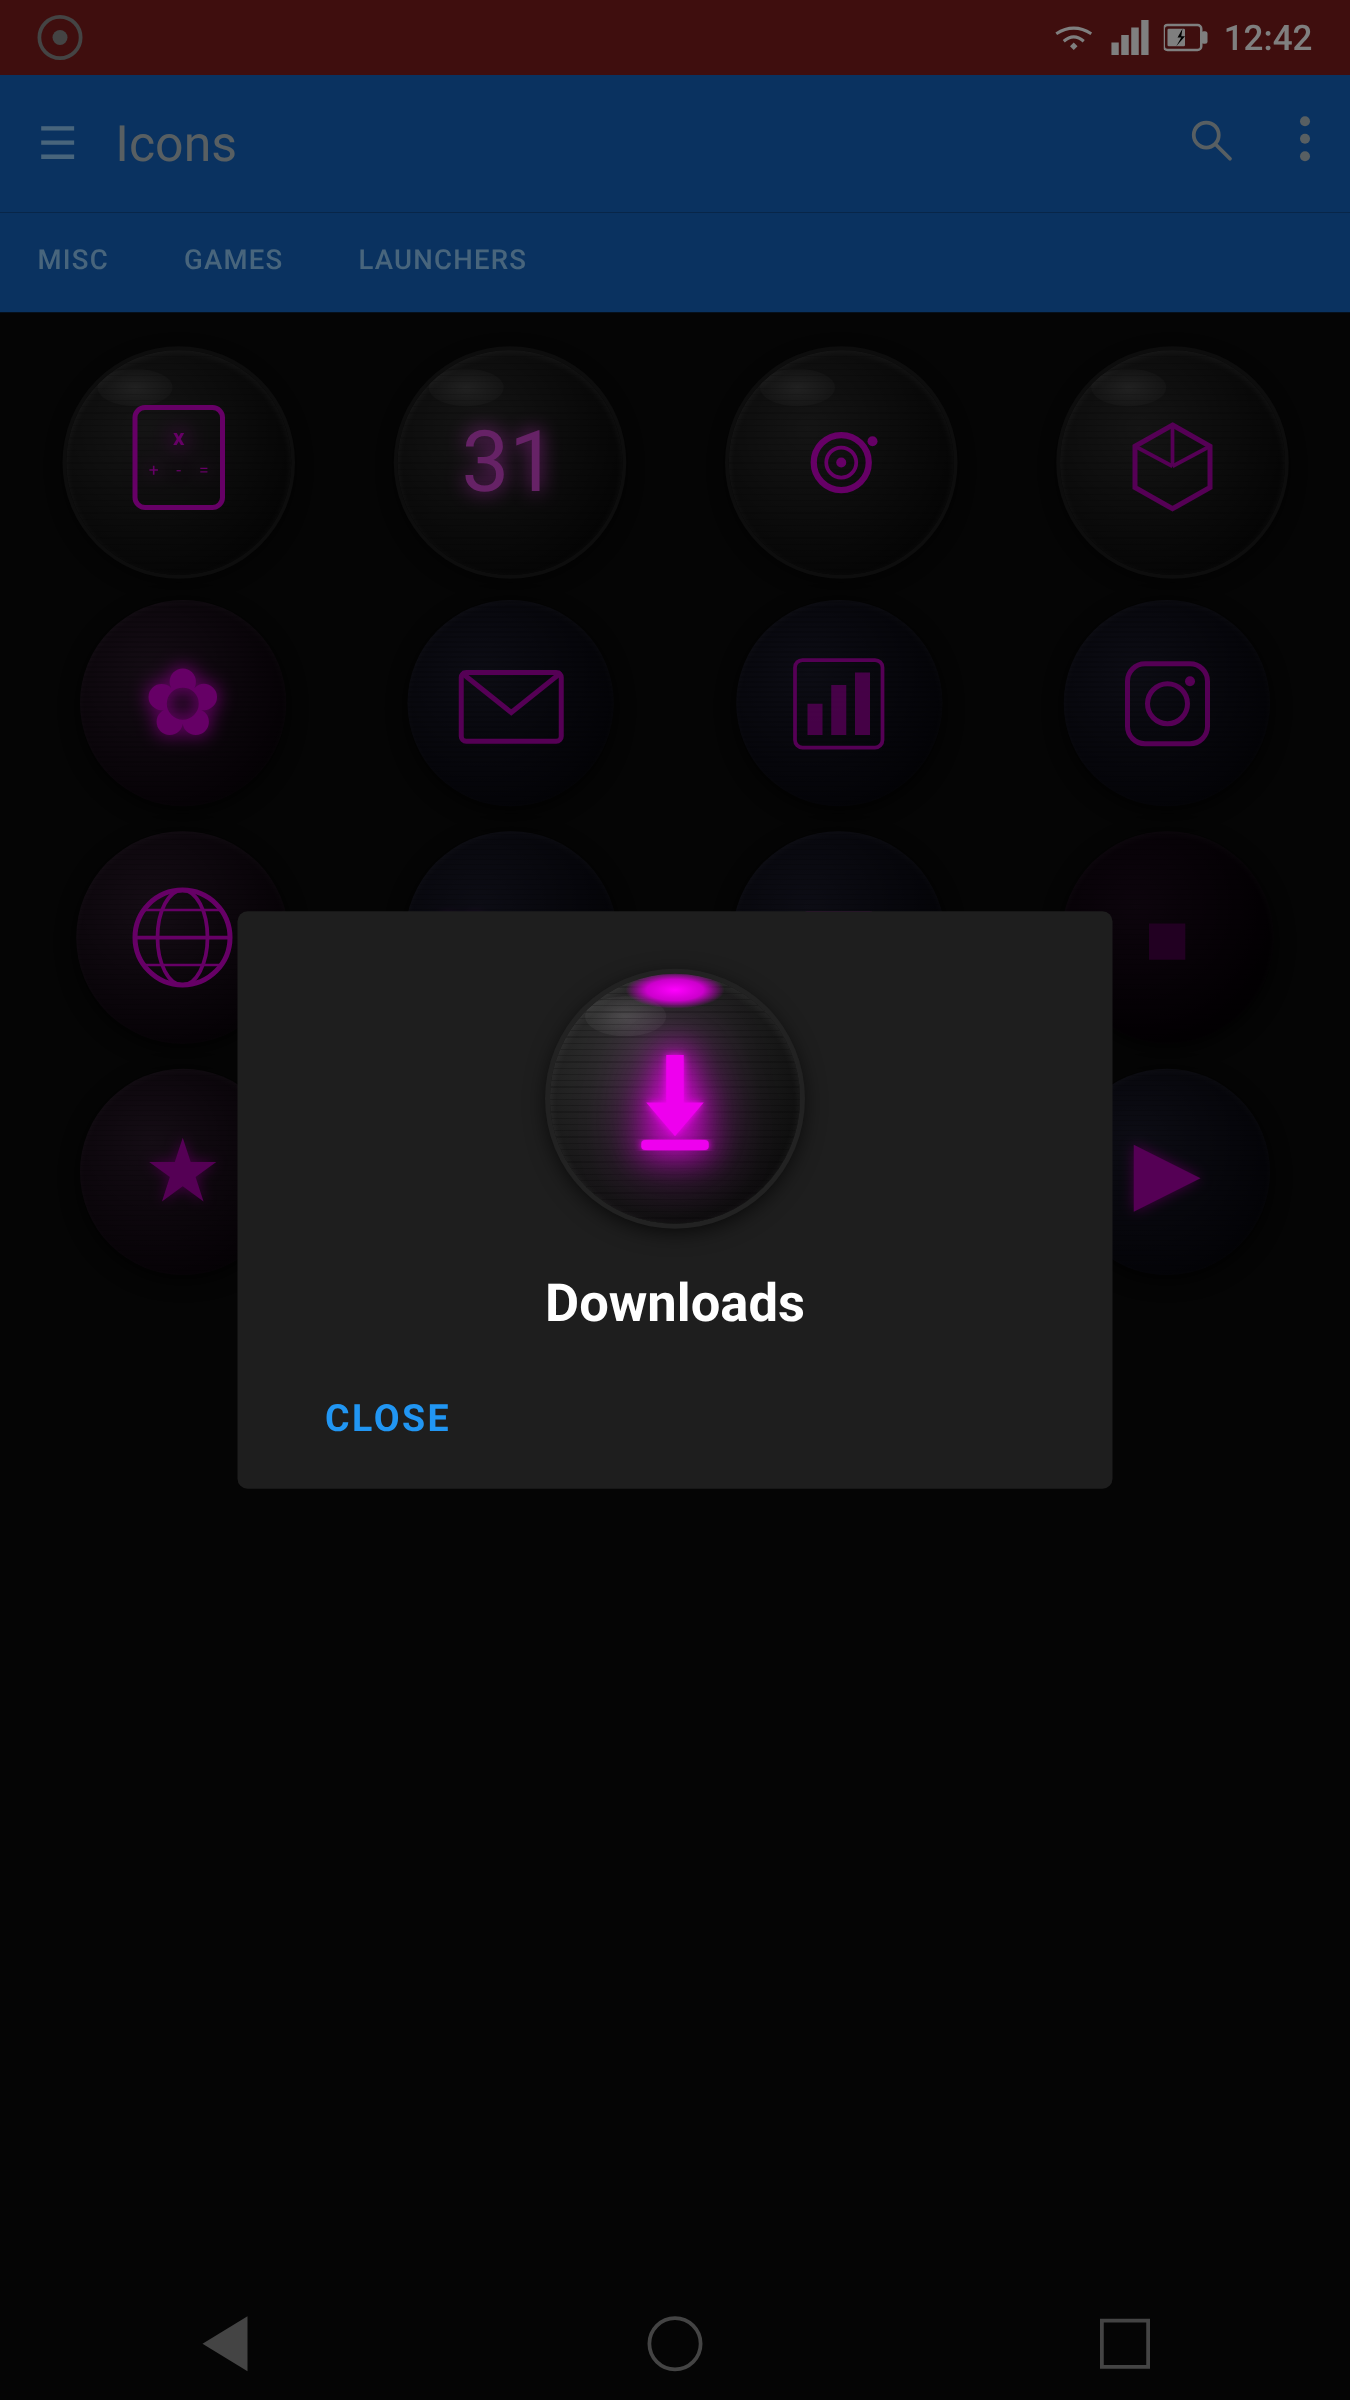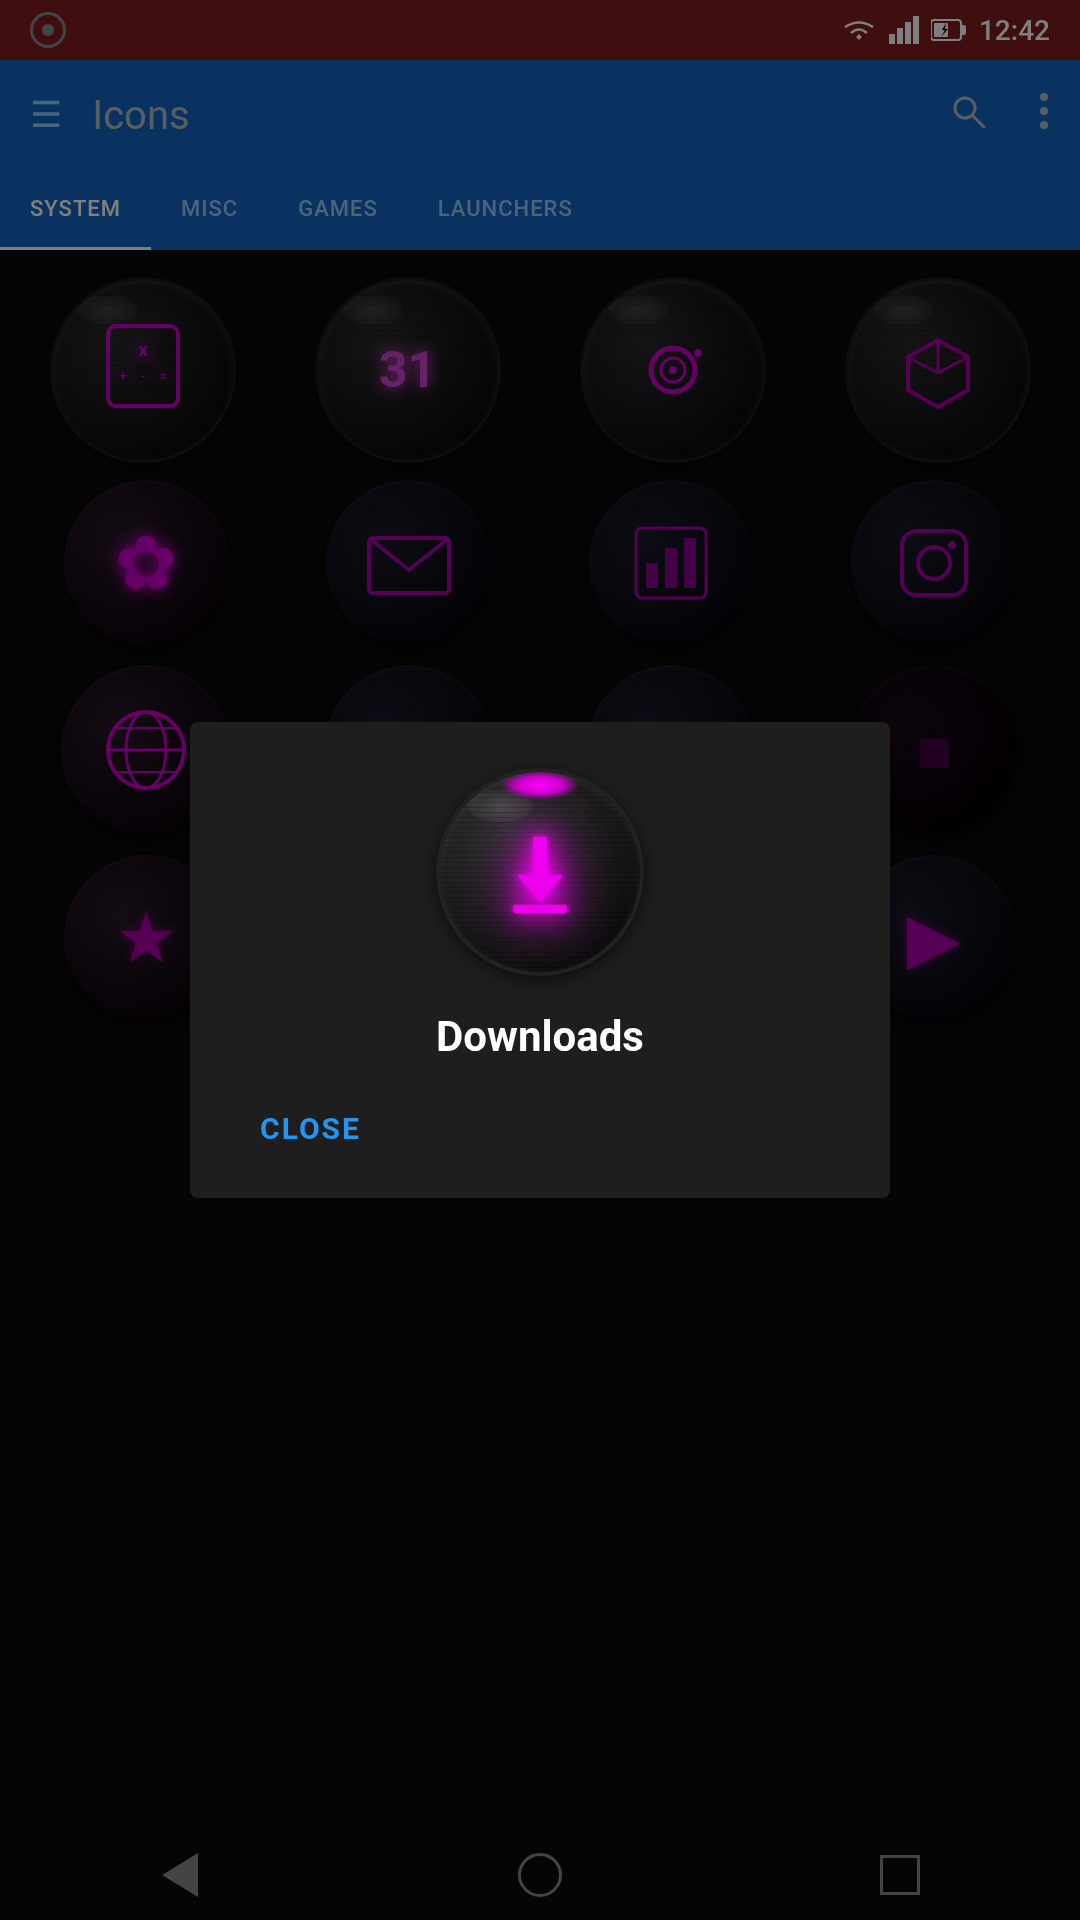--- a/index.html
+++ b/index.html
@@ -207,21 +207,21 @@
       display: flex;
       align-items: center;
       justify-content: center;
       z-index: 100;
     }
 
     .dialog-box {
       width: 700px;
       background: #1e1e1e;
       border-radius: 8px;
-      padding: 50px 50px 42px 50px;
+      padding: 50px 50px 28px 50px;
       display: flex;
       flex-direction: column;
       align-items: center;
     }
 
     .dialog-icon-container {
       width: 200px;
       height: 200px;
       border-radius: 50%;
       background: radial-gradient(circle at 35% 30%, #333, #111 70%, #000 100%);
@@ -436,21 +436,20 @@
   <div class="more-icon-btn">
     <svg width="12" height="40" viewBox="0 0 12 40">
       <circle cx="6" cy="6" r="4" fill="#b0bec5"></circle>
       <circle cx="6" cy="20" r="4" fill="#b0bec5"></circle>
       <circle cx="6" cy="34" r="4" fill="#b0bec5"></circle>
     </svg>
   </div>
 </div>
 
 <div class="tab-bar">
-  <div class="tab-item active">SYSTEM</div>
   <div class="tab-item">MISC</div>
   <div class="tab-item">GAMES</div>
   <div class="tab-item">LAUNCHERS</div>
 </div>
 
 <div style="position:relative; width:100%; background:#0a0a0a;">
 
   <div class="top-icons-row">
 
     <div class="icon-cell">
@@ -462,21 +461,21 @@
             <text x="25" y="60" text-anchor="middle" fill="#cc00cc" font-size="14">+</text>
             <text x="45" y="60" text-anchor="middle" fill="#cc00cc" font-size="14">-</text>
             <text x="65" y="60" text-anchor="middle" fill="#cc00cc" font-size="14">=</text>
           </svg>
         </span>
       </div>
     </div>
 
     <div class="icon-cell">
       <div class="sphere-icon">
-        <span style="color:#cc44cc; font-size:50px; font-weight:bold; z-index:2; text-shadow: 0 0 15px #ff44ff;">31</span>
+        <span style="color:#cc44cc; font-size:68px; font-weight:normal; z-index:2; text-shadow: 0 0 15px #ff44ff;">31</span>
       </div>
     </div>
 
     <div class="icon-cell">
       <div class="sphere-icon">
         <svg width="90" height="90" viewBox="0 0 90 90" style="z-index:2;">
           <circle cx="45" cy="45" r="22" fill="none" stroke="#cc00cc" stroke-width="5"></circle>
           <circle cx="45" cy="45" r="12" fill="none" stroke="#cc00cc" stroke-width="3"></circle>
           <circle cx="45" cy="45" r="4" fill="#cc00cc"></circle>
           <circle cx="70" cy="28" r="4" fill="#cc00cc"></circle>

